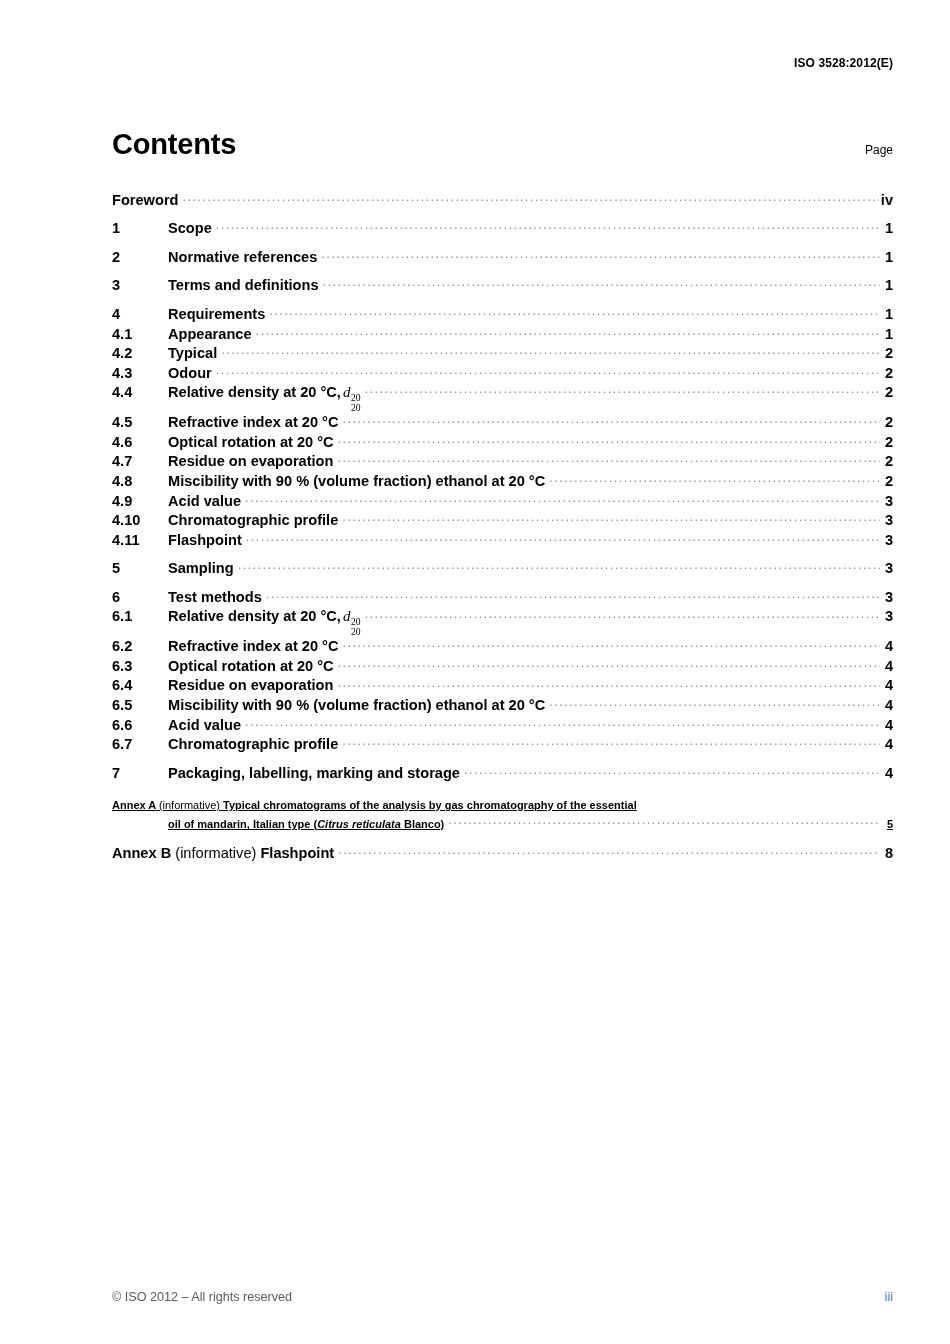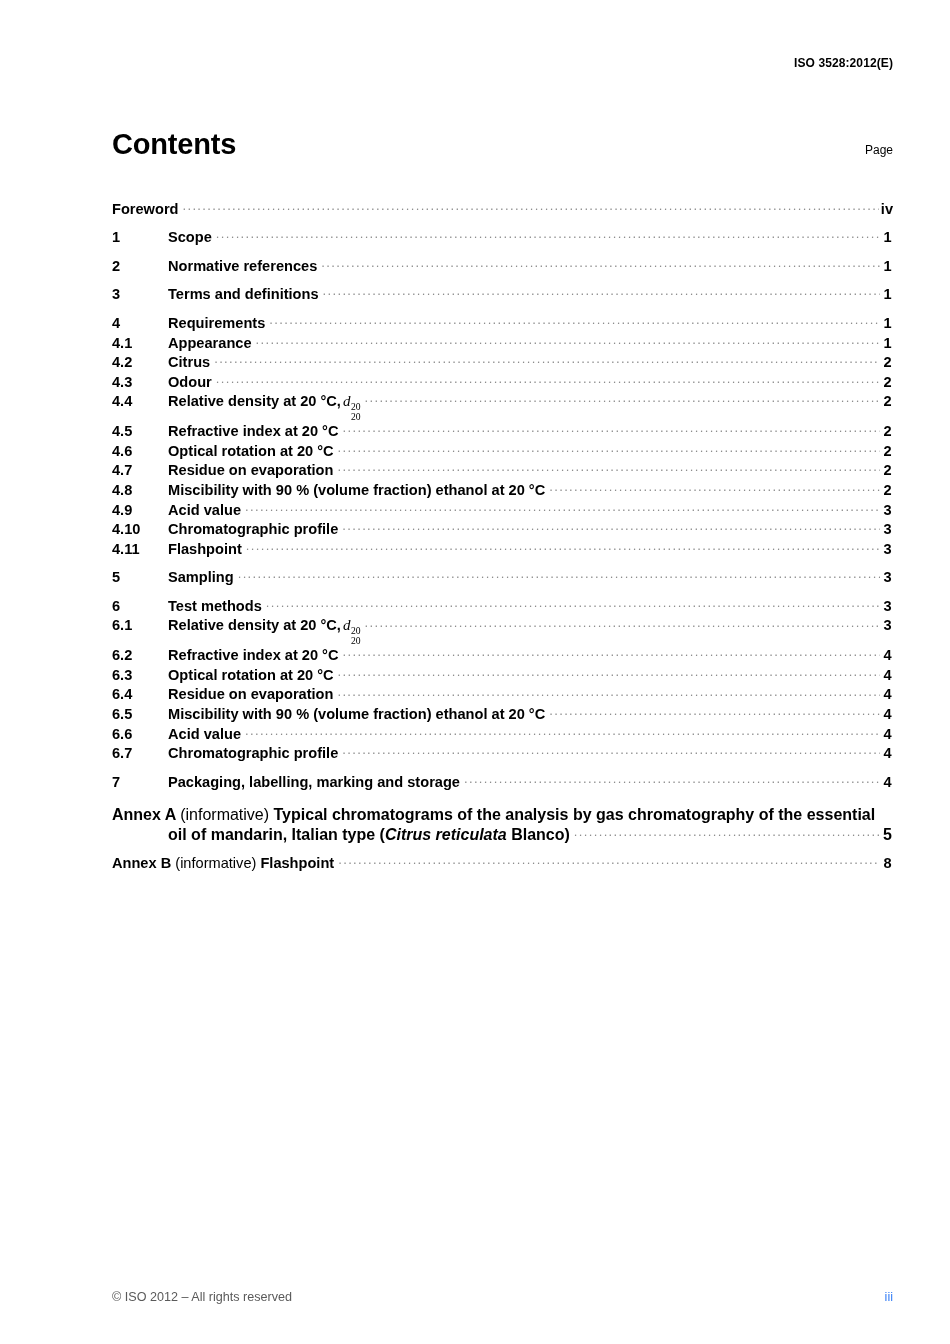--- a/index.html
+++ b/index.html
@@ -60,21 +60,21 @@
   }
 
   .toc-entry {
     display: flex;
     align-items: baseline;
     font-size: 14.6px;
     font-weight: bold;
     line-height: 19px;
   }
   .toc-entry.gap-top { margin-top: 9px; }
-  .toc-entry.gap-top-sm { margin-top: 16px; }
+  .toc-entry.gap-top-sm { margin-top: 7px; }
 
   .toc-num {
     flex: 0 0 56px;
     white-space: nowrap;
   }
   .toc-text {
     flex: 0 0 auto;
     white-space: nowrap;
     padding-right: 3px;
   }
@@ -91,35 +91,36 @@
     left: 0;
     bottom: -0.08em;
     white-space: nowrap;
     color: #8d8d8d;
     font-weight: normal;
     font-size: 13px;
     letter-spacing: 1.35px;
   }
   .toc-pg {
     flex: 0 0 auto;
-    text-align: center;
+    text-align: right;
     min-width: 11px;
     padding-left: 1px;
   }
 
   
   .toc-entry.nonum .toc-text { flex: 0 0 auto; }
 
   
   .annex-entry {
-    font-size: 16px;
+    font-size: 11px;
     font-weight: bold;
     line-height: 19.5px;
     margin-top: 13px;
     position: relative;
+    text-decoration: underline;
   }
   .annex-line1 {
     display: block;
   }
   .annex-line2 {
     display: flex;
     align-items: baseline;
     margin-left: 56px;
   }
   .annex-line2 .tail { white-space: nowrap; padding-right: 3px; }
@@ -208,21 +209,21 @@
           <span class="toc-pg">1</span>
         </div>
         <div class="toc-entry">
           <span class="toc-num">4.1</span>
           <span class="toc-text">Appearance</span>
           <span class="toc-leader"></span>
           <span class="toc-pg">1</span>
         </div>
         <div class="toc-entry">
           <span class="toc-num">4.2</span>
-          <span class="toc-text">Citrus</span>
+          <span class="toc-text">Typical</span>
           <span class="toc-leader"></span>
           <span class="toc-pg">2</span>
         </div>
         <div class="toc-entry">
           <span class="toc-num">4.3</span>
           <span class="toc-text">Odour</span>
           <span class="toc-leader"></span>
           <span class="toc-pg">2</span>
         </div>
         <div class="toc-entry">

